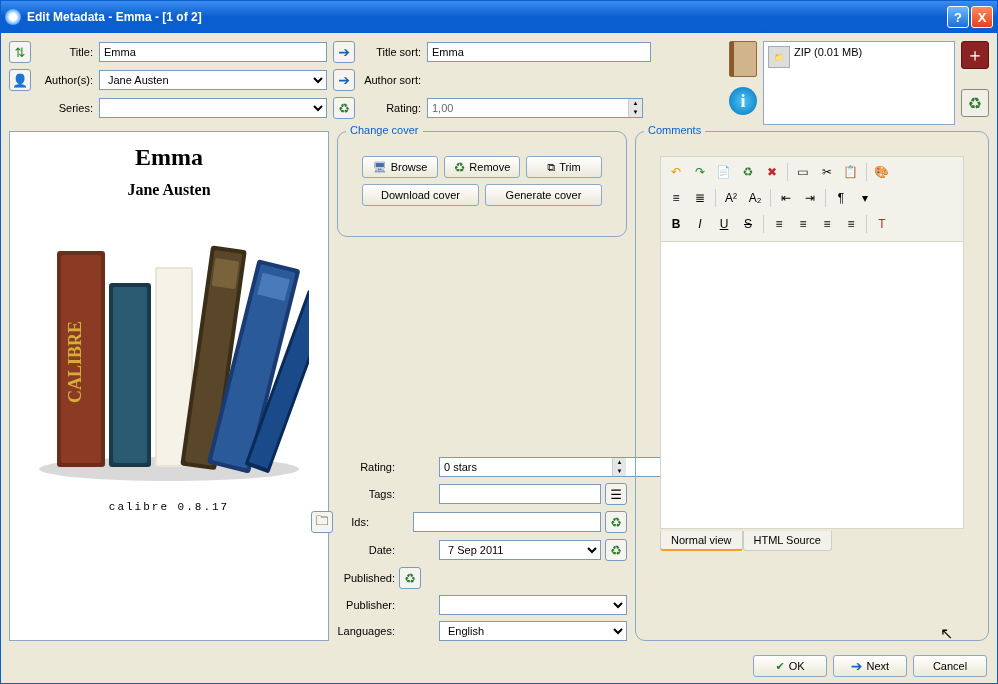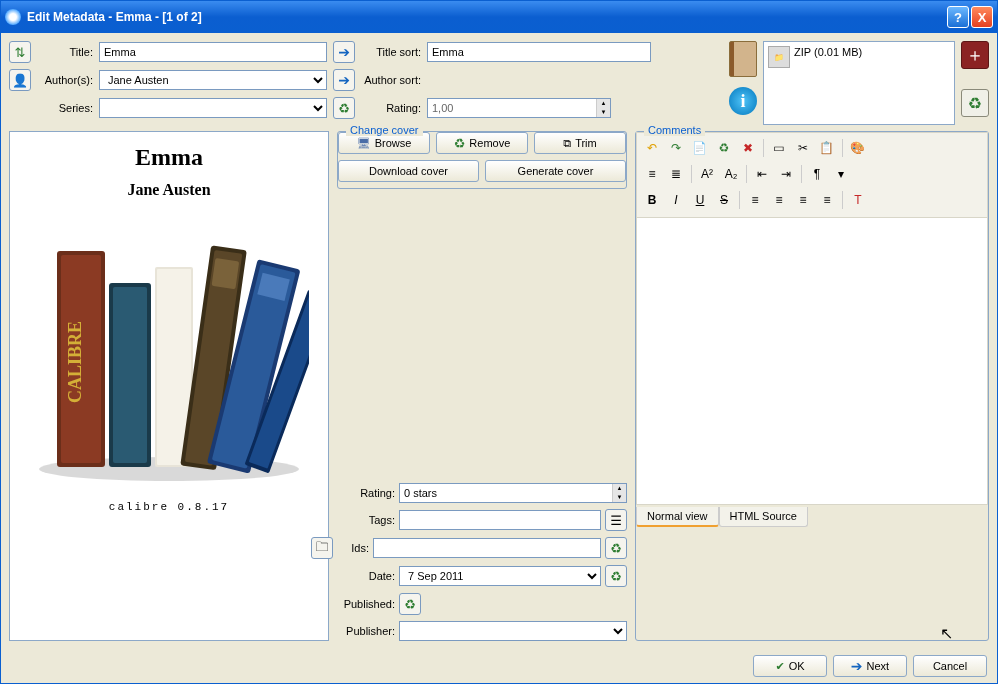--- a/index.html
+++ b/index.html
@@ -21,21 +21,21 @@
 .field-label { width: 56px; text-align: right; font-size: 11px; }
 .field-label-wide { width: 60px; text-align: right; font-size: 11px; }
 .icon-btn { width: 22px; height: 22px; border: 1px solid #7a9ac0; border-radius: 3px; display: flex; align-items: center; justify-content: center; background: #f5f4ee; cursor: pointer; font-size: 13px; }
 input[type="text"], select { height: 20px; border: 1px solid #7a9ac0; padding: 0 4px; font-size: 11px; background: #fff; font-family: inherit; }
 select { background: #fff; appearance: auto; }
 .title-input { width: 228px; }
 .ts-input { width: 224px; background: #c3f0bd; }
 .author-input { width: 228px; }
 .as-input { width: 224px; background: #f5c0c0; }
 .series-select { width: 228px; }
-.num-input { width: 184px; background: #e8e8e8; color: #666; }
+.num-input { width: 216px; background: #e8e8e8; color: #666; }
 .spinner-wrap { position: relative; }
 .spinner-btns { position: absolute; right: 1px; top: 1px; width: 14px; height: 18px; display: flex; flex-direction: column; }
 .spinner-btns span { flex: 1; background: #e6e6e6; border-left: 1px solid #ccc; font-size: 6px; text-align: center; line-height: 9px; cursor: pointer; }
 
 .top-right { display: flex; gap: 6px; align-items: flex-start; }
 .book-icon { width: 28px; height: 36px; border: 1px solid #8a6d3b; border-radius: 2px; background: linear-gradient(to right, #8b5a2b 0 15%, #d2b48c 15% 100%); cursor: pointer; }
 .info-icon { width: 28px; height: 28px; border-radius: 50%; background: radial-gradient(circle, #4fc3f7, #0277bd); color: #fff; font-weight: bold; font-size: 18px; display: flex; align-items: center; justify-content: center; cursor: pointer; font-family: serif; }
 .side-icons { display: flex; flex-direction: column; gap: 10px; align-items: center; }
 .format-box { width: 192px; height: 84px; border: 1px solid #8ca8c8; background: #fff; padding: 4px; display: flex; align-items: flex-start; gap: 4px; }
 .zip-icon { width: 22px; height: 22px; background: #ddd; border: 1px solid #aaa; display: flex; align-items: center; justify-content: center; font-size: 8px; }
@@ -44,29 +44,29 @@
 .recycle-btn { width: 28px; height: 28px; background: #f0f0e8; border: 1px solid #8a8a7a; border-radius: 3px; display: flex; align-items: center; justify-content: center; cursor: pointer; font-size: 16px; color: #2e7d32; }
 
 .mid-row { flex: 1; display: flex; gap: 8px; }
 .cover-panel { width: 320px; border: 1px solid #8ca8c8; background: #fff; display: flex; flex-direction: column; align-items: center; padding: 12px 8px 4px; }
 .cover-title { font-family: Georgia, serif; font-size: 24px; font-weight: bold; margin-bottom: 10px; }
 .cover-author { font-family: Georgia, serif; font-size: 16px; font-weight: bold; margin-bottom: 14px; }
 .books-svg { width: 280px; height: 280px; }
 .calibre-text { font-family: "Courier New", monospace; font-size: 11px; margin-top: 8px; letter-spacing: 2px; }
 
 .mid-center { width: 290px; display: flex; flex-direction: column; gap: 8px; }
-.fieldset { border: 1px solid #8ca8c8; border-radius: 3px; padding: 0; position: relative; }
+.fieldset { border: 1px solid #8ca8c8; border-radius: 10px; padding: 24px; position: relative; }
 .fieldset-legend { position: absolute; top: -8px; left: 8px; background: #ece9d8; padding: 0 4px; color: #0a5fd0; font-size: 11px; }
 .btn { height: 22px; border: 1px solid #8ca8c8; border-radius: 3px; background: linear-gradient(to bottom, #fff, #ece9d8); cursor: pointer; font-size: 11px; padding: 0 8px; display: inline-flex; align-items: center; justify-content: center; gap: 4px; font-family: inherit; }
 .btn-row { display: flex; gap: 6px; margin-bottom: 6px; }
 .btn-row .btn { flex: 1; }
 .meta-fields { flex: 1; display: flex; flex-direction: column; justify-content: flex-end; gap: 6px; padding-top: 90px; }
 .meta-row { display: flex; align-items: center; gap: 4px; }
 .meta-label { width: 58px; text-align: right; font-size: 11px; }
-.meta-input { flex: 1; }
+.meta-input { flex: 1; margin-left: 40px; }
 .download-meta-row { display: flex; gap: 4px; }
 .download-meta-btn { flex: 1; }
 
 .comments-panel { flex: 1; text-align: right; }
 .toolbar { background: #f3f2ea; border: 1px solid #d8d6c8; border-bottom: none; padding: 4px; display: flex; flex-wrap: wrap; gap: 2px; }
 .toolbar-row { display: flex; gap: 2px; width: 100%; margin-bottom: 2px; }
 .tb-btn { width: 22px; height: 22px; border: 1px solid transparent; background: transparent; border-radius: 2px; cursor: pointer; display: flex; align-items: center; justify-content: center; font-size: 12px; }
 .tb-sep { width: 1px; height: 18px; background: #ccc; margin: 2px 2px; }
 .editor-area { border: 1px solid #d8d6c8; height: 288px; background: #fff; }
 .tab-bar { display: flex; gap: 0; margin-top: 2px; }
@@ -247,20 +247,24 @@
           <div class="meta-row">
             <div class="meta-label">Published:</div>
             <div class="icon-btn">
                 <span class="recycle-sm">♻</span>
               </div>
           </div>
           <div class="meta-row">
             <div class="meta-label">Publisher:</div>
             <select class="meta-input"><option></option></select>
           </div>
+          <div class="meta-row">
+            <div class="meta-label">Languages:</div>
+            <select class="meta-input"><option>English</option></select>
+          </div>
         </div>
 
       </div>
 
       <div class="fieldset comments-panel">
         <div class="fieldset-legend">Comments</div>
         <div class="toolbar">
           <div class="toolbar-row">
             <div class="tb-btn" style="color:#e0a000">↶</div>
             <div class="tb-btn" style="color:#2e7d32">↷</div>

